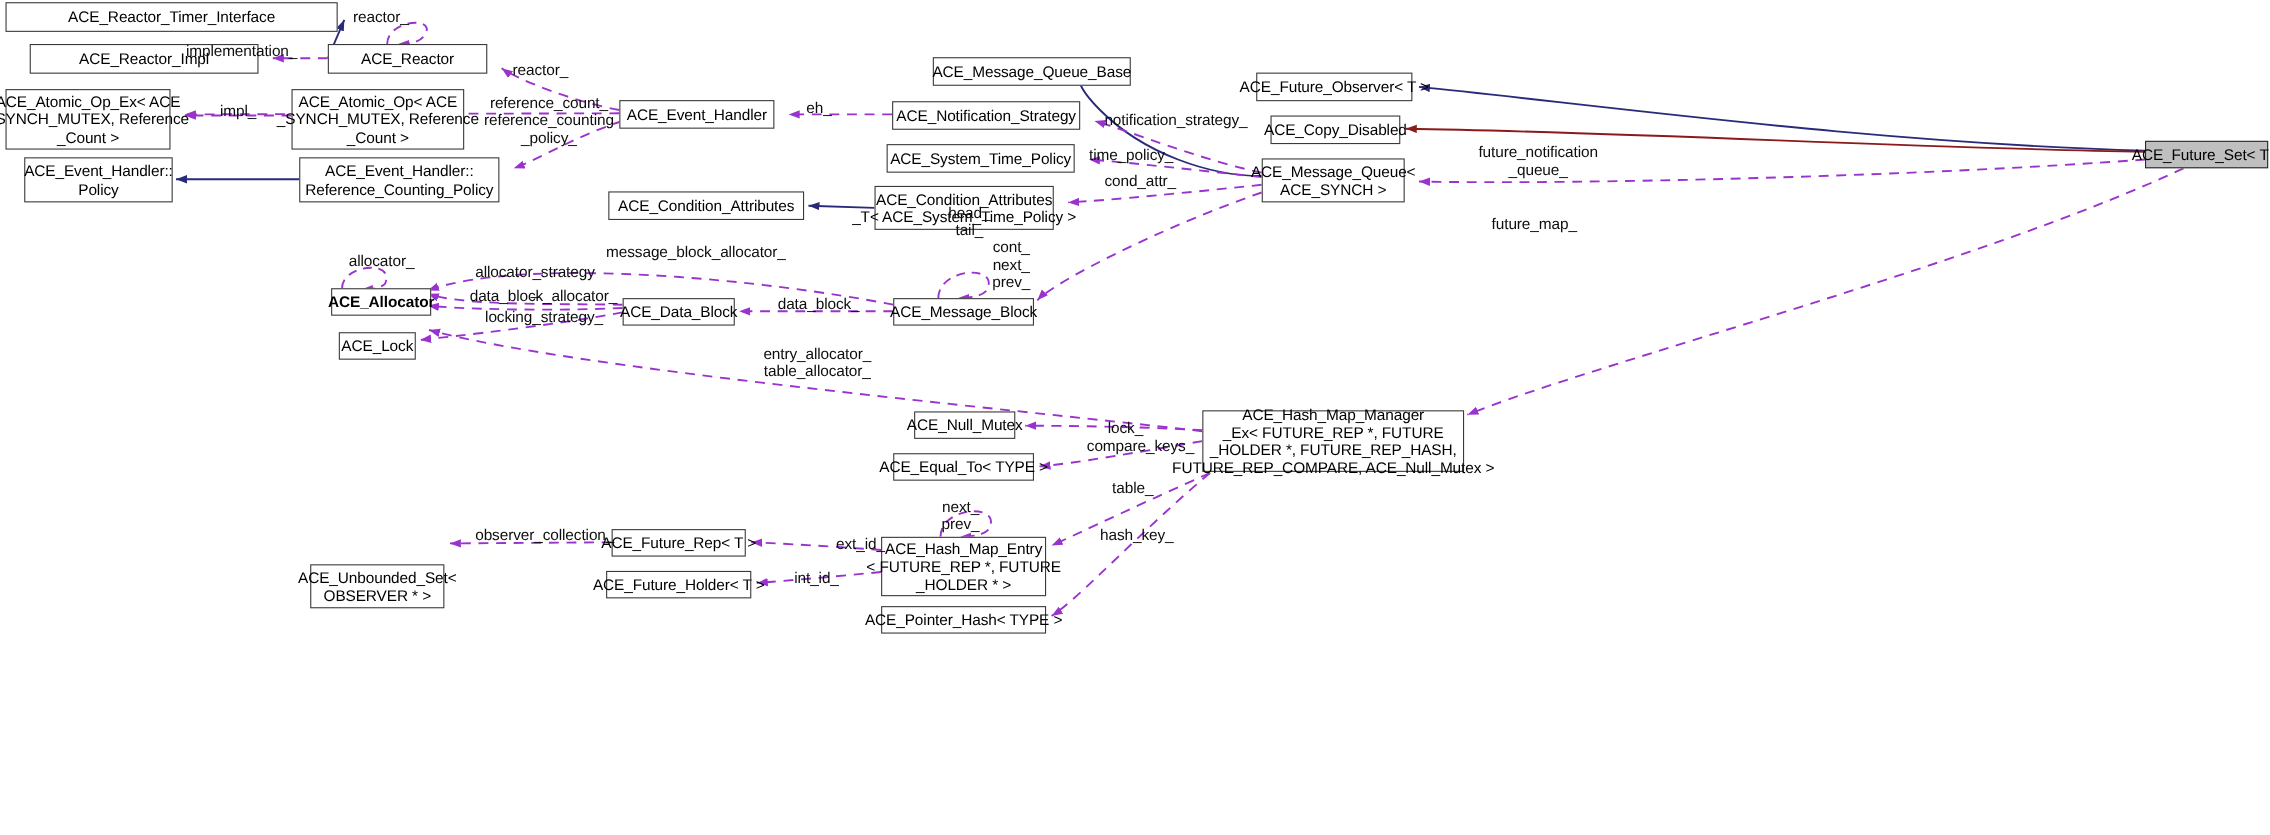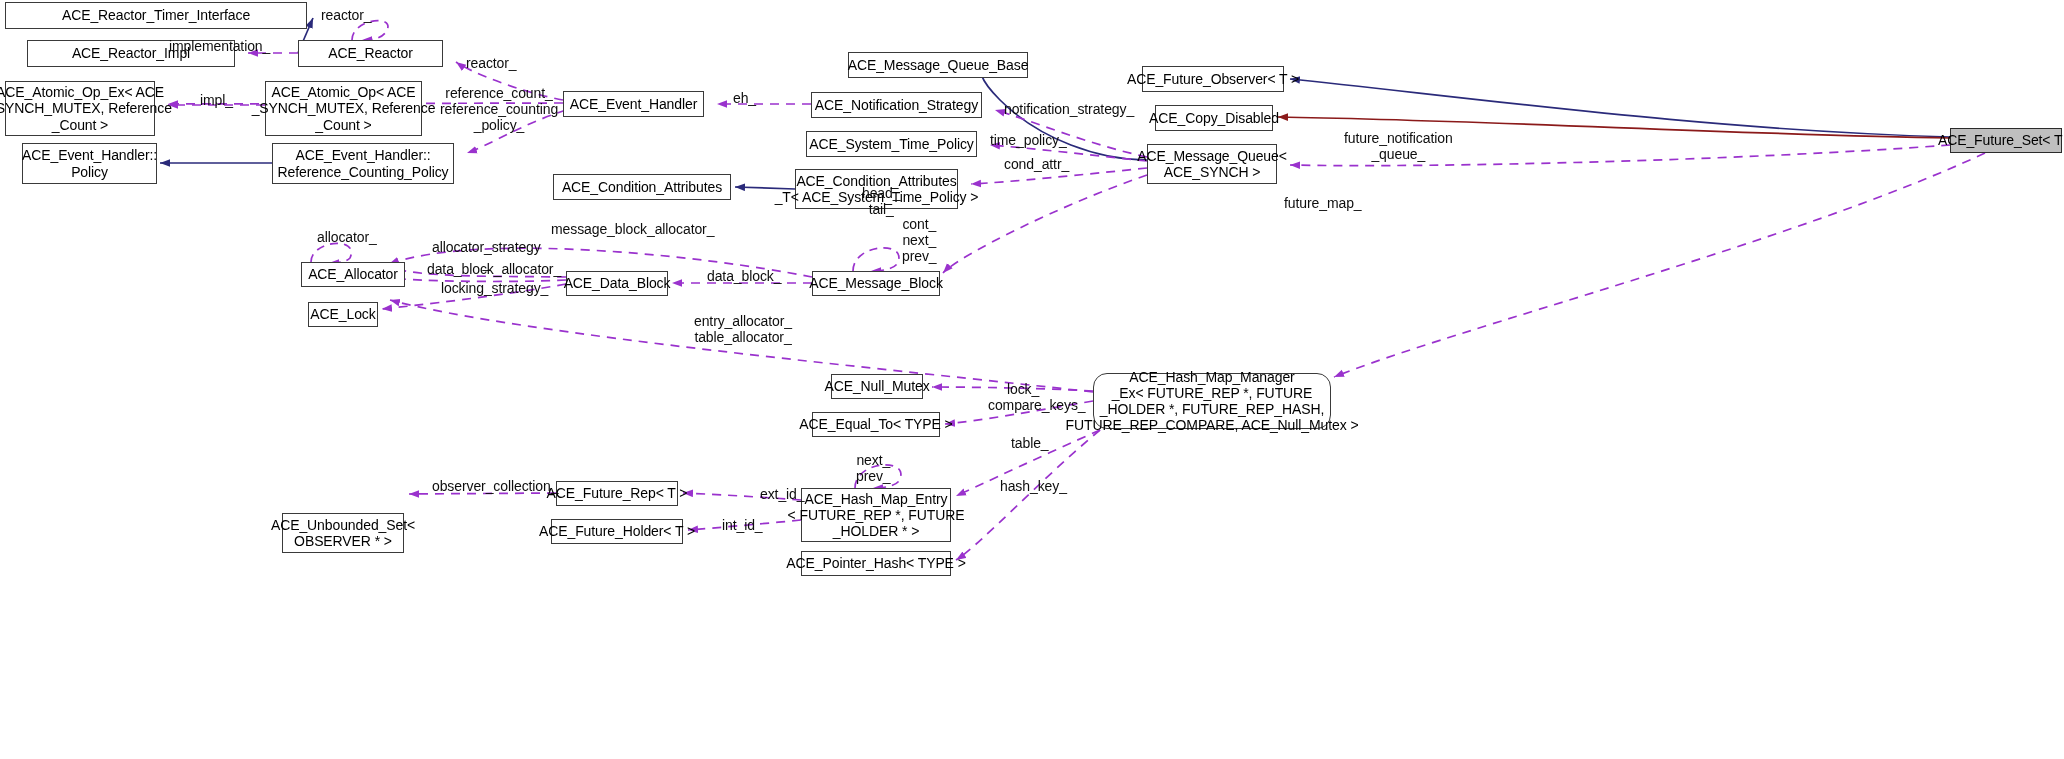--- a/index.html
+++ b/index.html
@@ -165,32 +165,32 @@
 Policy</div>
       <div class="node" style="left: 272px; top: 143px; width: 182px; height: 41px;">ACE_Event_Handler::
 Reference_Counting_Policy</div>
       <div class="node" style="left: 563px; top: 91px; width: 141px; height: 26px;">ACE_Event_Handler</div>
       <div class="node" style="left: 553px; top: 174px; width: 178px; height: 26px;">ACE_Condition_Attributes</div>
       <div class="node" style="left: 803px; top: 52px; width: 180px; height: 26px; margin-left: 45px;">ACE_Message_Queue_Base</div>
       <div class="node" style="left: 811px; top: 92px; width: 171px; height: 26px;">ACE_Notification_Strategy</div>
       <div class="node" style="left: 806px; top: 131px; width: 171px; height: 26px;">ACE_System_Time_Policy</div>
       <div class="node" style="left: 795px; top: 169px; width: 163px; height: 40px;">ACE_Condition_Attributes
 _T&lt; ACE_System_Time_Policy &gt;</div>
-      <div class="node" style="left: 301px; top: 262px; width: 104px; height: 25px;">ACE_Allocator</div>
+      <div class="node" style="left: 301px; top: 262px; width: 91px; height: 25px; font-weight: bold;">ACE_Allocator</div>
       <div class="node" style="left: 308px; top: 302px; width: 70px; height: 25px;">ACE_Lock</div>
       <div class="node" style="left: 566px; top: 271px; width: 102px; height: 25px;">ACE_Data_Block</div>
       <div class="node" style="left: 812px; top: 271px; width: 128px; height: 25px;">ACE_Message_Block</div>
       <div class="node" style="left: 1147px; top: 144px; width: 130px; height: 40px;">ACE_Message_Queue&lt;
 ACE_SYNCH &gt;</div>
       <div class="node" style="left: 1142px; top: 66px; width: 142px; height: 26px;">ACE_Future_Observer&lt; T &gt;</div>
       <div class="node" style="left: 1155px; top: 105px; width: 118px; height: 26px;">ACE_Copy_Disabled</div>
       <div class="node highlight" style="left: 1950px; top: 128px; width: 112px; height: 25px;">ACE_Future_Set&lt; T &gt;</div>
       <div class="node" style="left: 831px; top: 374px; width: 92px; height: 25px;">ACE_Null_Mutex</div>
       <div class="node" style="left: 812px; top: 412px; width: 128px; height: 25px;">ACE_Equal_To&lt; TYPE &gt;</div>
-      <div class="node" style="left: 1093px; top: 373px; width: 238px; height: 56px; border-radius: 14px;">ACE_Hash_Map_Manager
+      <div class="node" style="left: 1093px; top: 373px; width: 238px; height: 56px;">ACE_Hash_Map_Manager
 _Ex&lt; FUTURE_REP *, FUTURE
 _HOLDER *, FUTURE_REP_HASH,
 FUTURE_REP_COMPARE, ACE_Null_Mutex &gt;</div>
       <div class="node" style="left: 282px; top: 477px; width: 122px; height: 40px; margin-top: 36px;">ACE_Unbounded_Set&lt;
 OBSERVER * &gt;</div>
       <div class="node" style="left: 556px; top: 481px; width: 122px; height: 25px;">ACE_Future_Rep&lt; T &gt;</div>
       <div class="node" style="left: 551px; top: 519px; width: 132px; height: 25px;">ACE_Future_Holder&lt; T &gt;</div>
       <div class="node" style="left: 801px; top: 488px; width: 150px; height: 54px;">ACE_Hash_Map_Entry
 &lt; FUTURE_REP *, FUTURE
 _HOLDER * &gt;</div>
@@ -205,21 +205,21 @@
 reference_counting
 _policy_</div>
       <div class="edge-label" style="left: 733px; top: 91px;">eh_</div>
       <div class="edge-label" style="left: 1004px; top: 102px;">notification_strategy_</div>
       <div class="edge-label" style="left: 990px; top: 133px;">time_policy_</div>
       <div class="edge-label" style="left: 1004px; top: 157px;">cond_attr_</div>
       <div class="edge-label" style="left: 862px; top: 186px;">head_
 tail_</div>
       <div class="edge-label" style="left: 1344px; top: 131px;">future_notification
 _queue_</div>
-      <div class="edge-label" style="left: 1284px; top: 196px;">future_map_</div>
+      <div class="edge-label" style="left: 1356px; top: 196px;">future_map_</div>
       <div class="edge-label" style="left: 551px; top: 222px;">message_block_allocator_</div>
       <div class="edge-label" style="left: 317px; top: 230px;">allocator_</div>
       <div class="edge-label" style="left: 432px; top: 240px;">allocator_strategy
 _</div>
       <div class="edge-label" style="left: 427px; top: 262px;">data_block_allocator_</div>
       <div class="edge-label" style="left: 441px; top: 281px;">locking_strategy_</div>
       <div class="edge-label" style="left: 902px; top: 217px;">cont_
 next_
 prev_</div>
       <div class="edge-label" style="left: 707px; top: 269px;">data_block_</div>

